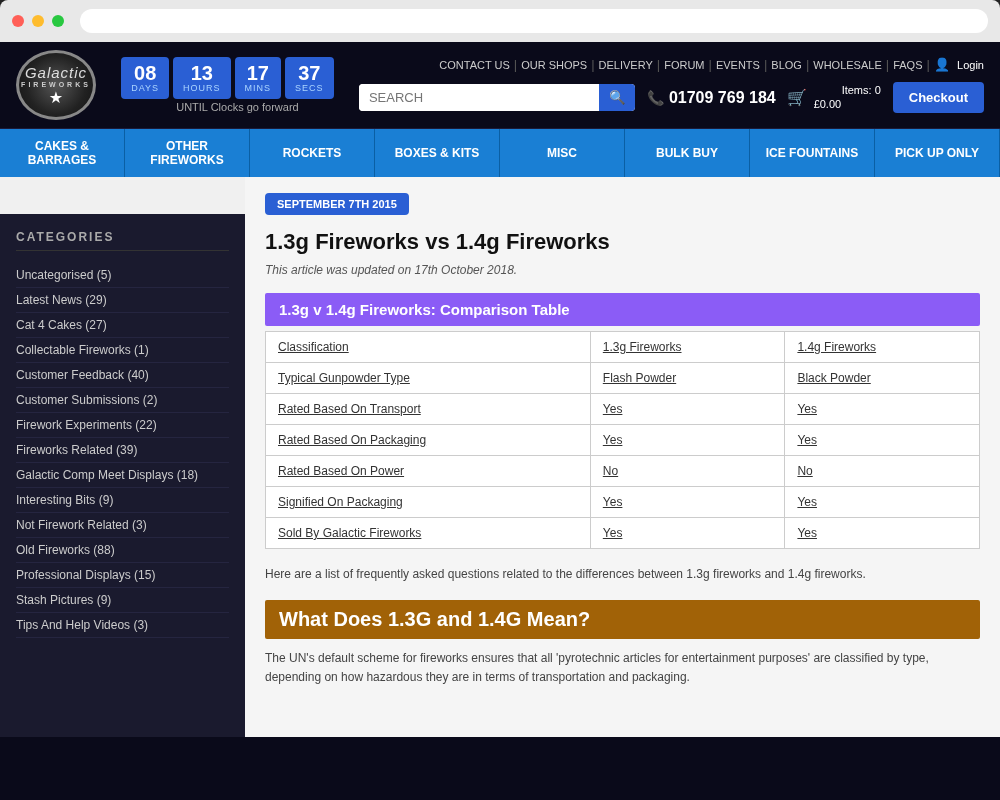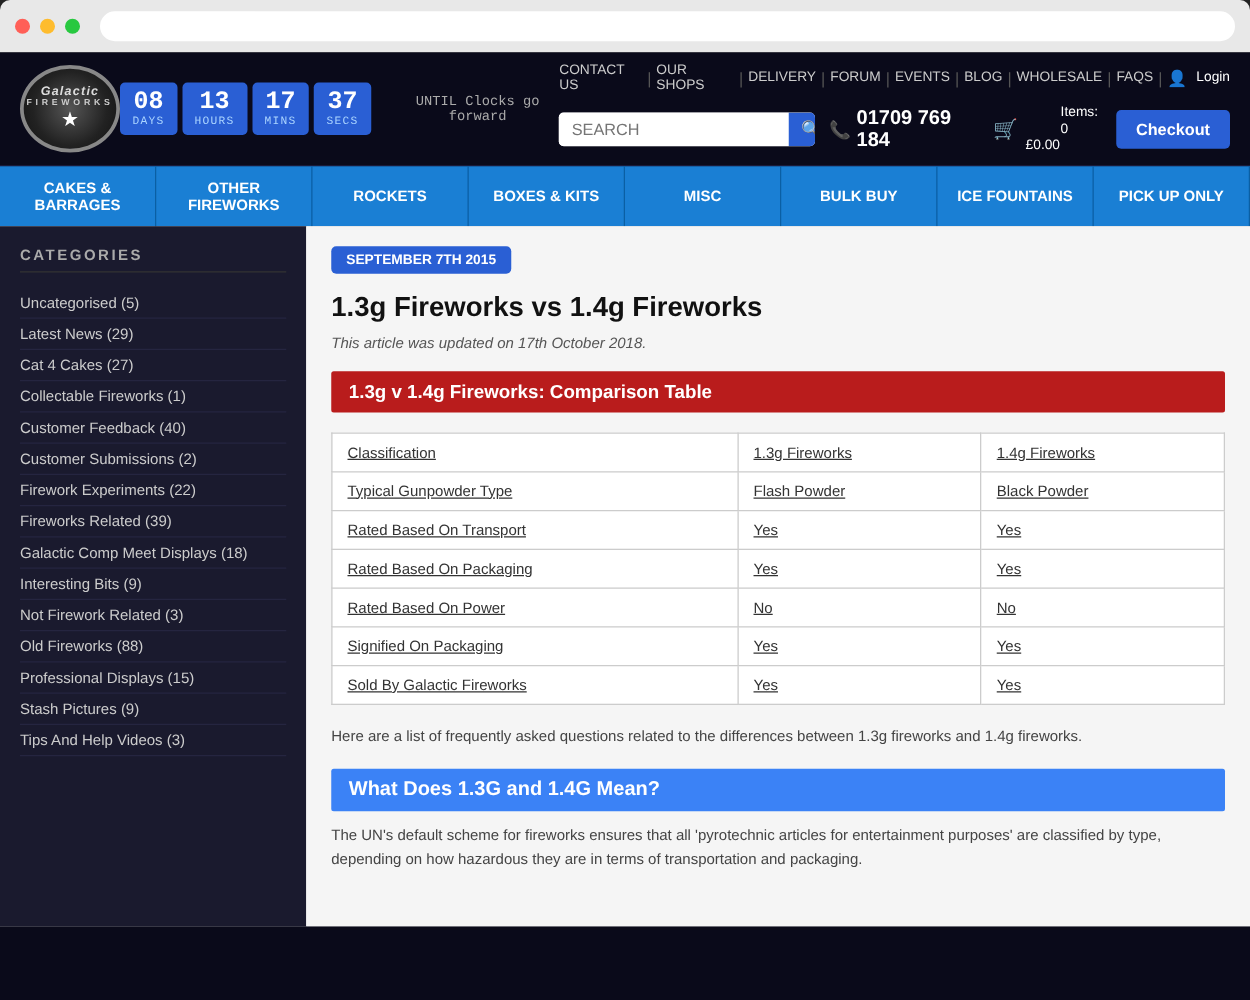--- a/index.html
+++ b/index.html
@@ -32,78 +32,78 @@
     
     .countdown-area { display: flex; align-items: center; gap: 4px; }
     .countdown-box { background: #2a5fd4; border-radius: 4px; padding: 6px 10px; text-align: center; min-width: 44px; color: white; }
     .countdown-num { font-size: 20px; font-weight: bold; line-height: 1; }
     .countdown-label { font-size: 9px; letter-spacing: 1px; color: #aad4ff; }
     .until-text { color: #aaa; font-size: 11px; text-align: center; margin-top: 2px; margin-left: 20px; }
     .top-nav-link { color: #ccc; font-size: 11px; text-decoration: none; }
     .top-nav-sep { color: #555; }
     .login-btn { color: white; font-size: 11px; background: none; border: none; cursor: pointer; }
     .search-box { display: flex; align-items: center; background: white; border-radius: 4px; overflow: hidden; }
-    .search-input { border: none; outline: none; padding: 6px 10px; font-size: 13px; width: 184px; }
+    .search-input { border: none; outline: none; padding: 6px 10px; font-size: 13px; width: 240px; }
     .search-btn { background: #2a5fd4; border: none; padding: 6px 10px; cursor: pointer; color: white; }
     .phone-num { color: white; font-size: 16px; font-weight: bold; }
     .checkout-btn { background: #2a5fd4; color: white; border: none; padding: 8px 16px; font-size: 13px; font-weight: bold; cursor: pointer; border-radius: 4px; }
 
     
     .main-nav { background: #1a7fd4; display: flex; }
     .main-nav-item { flex: 1; color: white; font-weight: bold; font-size: 12px; text-align: center; padding: 10px 4px; cursor: pointer; border-right: 1px solid #0a5fa4; text-transform: uppercase; text-decoration: none; display: flex; align-items: center; justify-content: center; }
 
     
     .content-wrapper { display: flex; background: #f0f0f0; min-height: 560px; }
 
     
-    .sidebar { width: 245px; min-width: 245px; background: #1a1a2e; padding: 16px; }
+    .sidebar { width: 245px; min-width: 245px; background: #1a1a2e; padding: 16px; margin-top: 37px; }
     .sidebar-title { color: #aaa; font-size: 12px; font-weight: bold; letter-spacing: 2px; margin-bottom: 12px; padding-bottom: 6px; border-bottom: 1px solid #333; }
     .sidebar-item { color: #ccc; font-size: 12px; padding: 5px 0; cursor: pointer; border-bottom: 1px solid #252540; }
 
     
     .main-content { flex: 1; background: #f5f5f5; padding: 16px 20px; overflow-y: auto; }
     .date-badge { background: #2a5fd4; color: white; font-size: 11px; font-weight: bold; padding: 5px 12px; border-radius: 4px; display: inline-block; margin-bottom: 14px; }
     .article-title { font-size: 22px; font-weight: bold; color: #111; margin-bottom: 8px; }
     .article-updated { font-style: italic; font-size: 12px; color: #555; margin-bottom: 16px; }
 
     
-    .section-heading { background: #b91c1c; color: white; padding: 8px 14px; font-size: 15px; font-weight: bold; margin-bottom: 16px; border-radius: 2px; }
+    .section-heading { background: #8b5cf6; color: white; padding: 8px 14px; font-size: 15px; font-weight: bold; margin-bottom: 5px; border-radius: 2px; }
 
     
     .comparison-table { width: 100%; border-collapse: collapse; margin-bottom: 16px; text-decoration: underline; }
     .comparison-table th, .comparison-table td { border: 1px solid #ccc; padding: 8px 12px; font-size: 12px; background: white; }
 
     .faq-text { font-size: 12px; color: #444; line-height: 1.6; margin-bottom: 16px; }
-    .section-heading2 { background: #3b82f6; color: white; padding: 8px 14px; font-size: 16px; font-weight: bold; margin-bottom: 10px; border-radius: 2px; }
+    .section-heading2 { background: #a16207; color: white; padding: 8px 14px; font-size: 20px; font-weight: bold; margin-bottom: 10px; border-radius: 2px; }
     .body-text { font-size: 12px; color: #444; line-height: 1.6; margin-bottom: 10px; }
 
     
     .header-right { display: flex; flex-direction: column; align-items: flex-end; gap: 4px; }
-    .header-center { display: flex; flex-direction: row; align-items: center; font-family: Liberation Mono, monospace; }
+    .header-center { display: flex; flex-direction: column; align-items: center; }
     .cart-icon-wrapper { display: flex; align-items: center; gap: 6px; }
     .cart-icon { color: white; font-size: 16px; }
     .user-icon { color: #aaddff; font-size: 13px; margin-right: 3px; }
   </style>
 </head>
 <body>
 
 <div class="browser-chrome">
   <div class="browser-dot dot-red"></div>
   <div class="browser-dot dot-yellow"></div>
   <div class="browser-dot dot-green"></div>
   <div class="address-bar"></div>
 </div>
 
 <div class="site-wrapper">
 
   <div class="header">
 
     <div class="logo-area">
       <div class="logo-circle">
-        <div style="color:#ddd;font-size:10px;font-weight:700;font-style:italic;letter-spacing:1px;">Galactic</div>
+        <div style="color:#ddd;font-size:15px;font-weight:400;font-style:italic;letter-spacing:1px;">Galactic</div>
         <div style="color:#ccc;font-size:7px;font-weight:bold;letter-spacing:3px;">FIREWORKS</div>
         <div style="color:white;font-size:16px;">★</div>
       </div>
     </div>
 
     <div class="header-center">
       <div class="countdown-area">
         <div class="countdown-box">
           <div class="countdown-num">08</div>
           <div class="countdown-label">DAYS</div>

